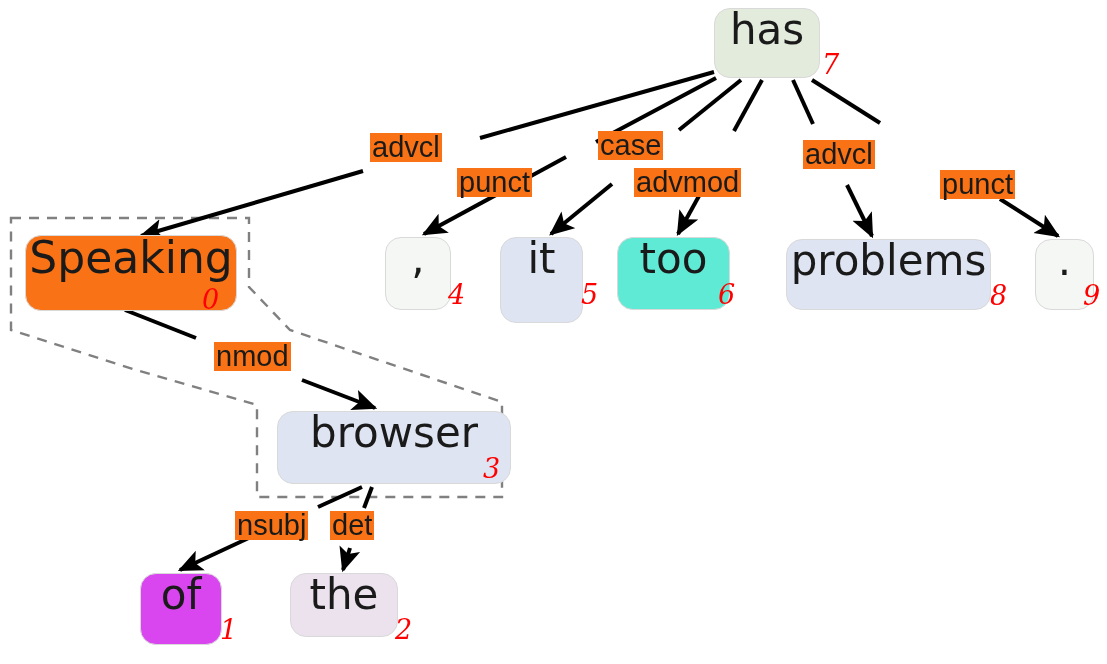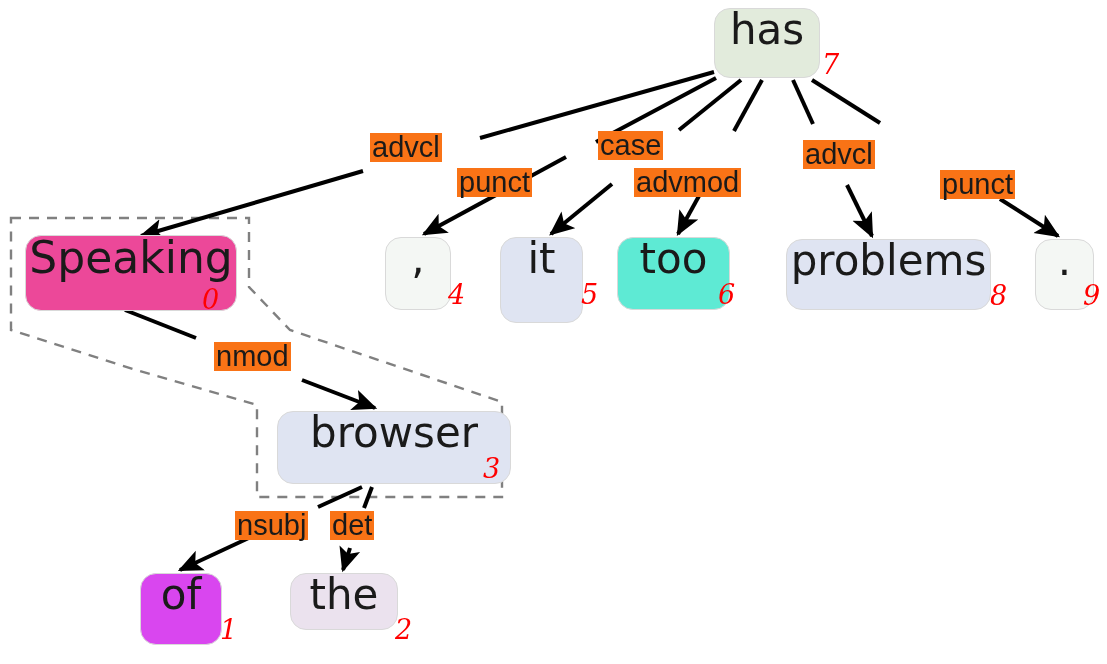--- a/index.html
+++ b/index.html
@@ -93,29 +93,29 @@
         <line x1="125" y1="310" x2="196" y2="338" stroke="#000000" stroke-width="4" stroke-linecap="butt"></line>
         <line x1="302" y1="380" x2="375" y2="408" stroke="#000000" stroke-width="4" stroke-linecap="butt" marker-end="url(#arrowhead)"></line>
         <line x1="362" y1="487" x2="318" y2="507" stroke="#000000" stroke-width="4" stroke-linecap="butt"></line>
         <line x1="253" y1="536" x2="180" y2="570" stroke="#000000" stroke-width="4" stroke-linecap="butt" marker-end="url(#arrowhead)"></line>
         <line x1="372" y1="487" x2="364" y2="508" stroke="#000000" stroke-width="4" stroke-linecap="butt"></line>
         <line x1="350" y1="548" x2="343" y2="570" stroke="#000000" stroke-width="4" stroke-linecap="butt" marker-end="url(#arrowhead)"></line>
       </g>
   </svg>
 
   <div id="node-layer">
-      <div class="node" style="left: 25px; top: 235px; width: 212px; height: 76px; background: #ec4899; font-size: 44px; border-color: rgb(217, 217, 217);">
+      <div class="node" style="left: 25px; top: 235px; width: 212px; height: 76px; background: #f97316; font-size: 44px; border-color: rgb(217, 217, 217);">
         <span class="node-label">Speaking</span>
       </div>
       <div class="node-index" style="left: 202px; top: 286px; color: rgb(255, 0, 0);">0</div>
       <div class="node" style="left: 140px; top: 573px; width: 82px; height: 72px; background: #d946ef; font-size: 42px; border-color: rgb(217, 217, 217);">
         <span class="node-label">of</span>
       </div>
       <div class="node-index" style="left: 220px; top: 616px; color: rgb(255, 0, 0);">1</div>
-      <div class="node" style="left: 290px; top: 573px; width: 108px; height: 57px; background: rgb(235, 226, 238); font-size: 42px; border-color: rgb(217, 217, 217);">
+      <div class="node" style="left: 290px; top: 573px; width: 108px; height: 64px; background: rgb(235, 226, 238); font-size: 42px; border-color: rgb(217, 217, 217);">
         <span class="node-label">the</span>
       </div>
       <div class="node-index" style="left: 395px; top: 616px; color: rgb(255, 0, 0);">2</div>
       <div class="node" style="left: 277px; top: 411px; width: 234px; height: 73px; background: rgb(223, 228, 242); font-size: 42px; border-color: rgb(217, 217, 217);">
         <span class="node-label">browser</span>
       </div>
       <div class="node-index" style="left: 483px; top: 455px; color: rgb(255, 0, 0);">3</div>
       <div class="node" style="left: 385px; top: 237px; width: 66px; height: 73px; background: rgb(244, 247, 244); font-size: 42px; border-color: rgb(217, 217, 217);">
         <span class="node-label">,</span>
       </div>

